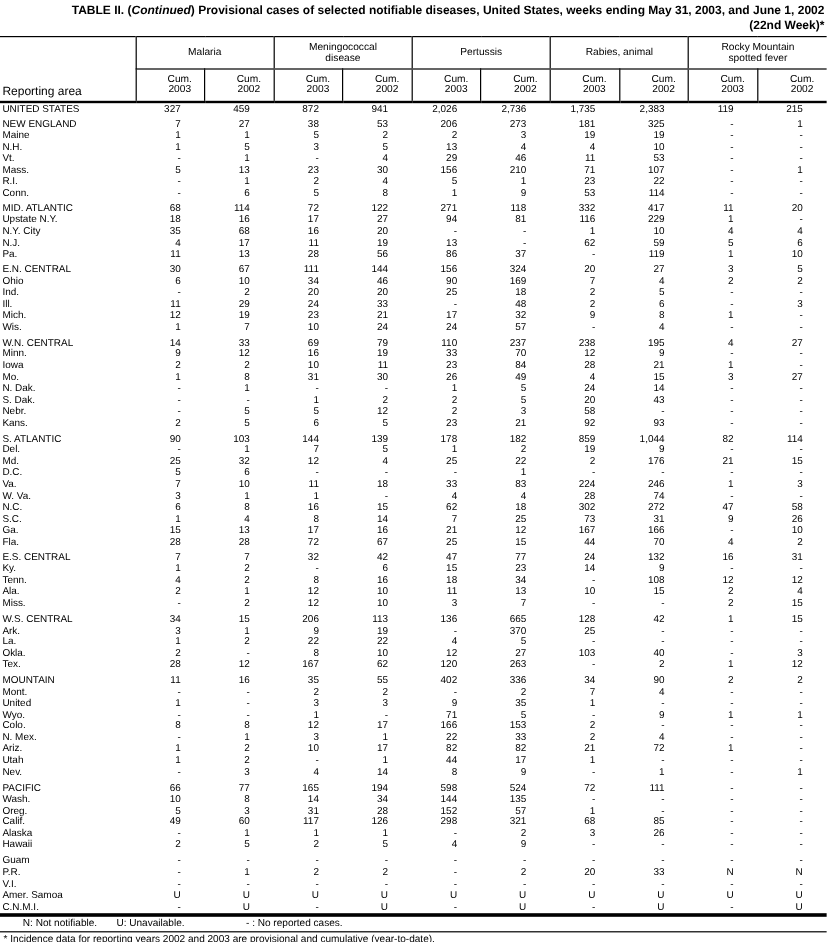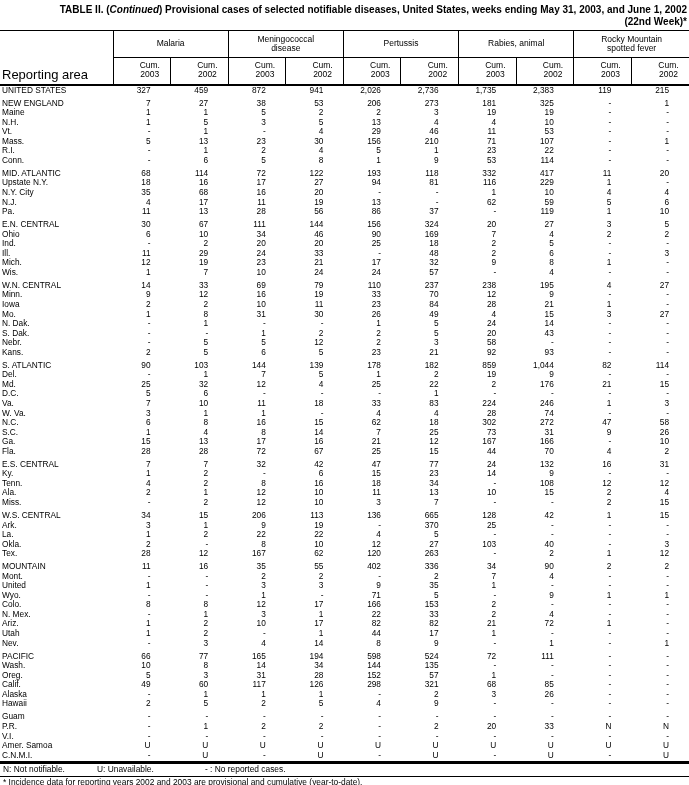--- a/index.html
+++ b/index.html
@@ -19,21 +19,21 @@
     border-collapse:collapse;table-layout:fixed;width:689px;
     margin-top:3px;border-top:1px solid #000;
   }
   col.c-area{width:113px;}
   col.c-num{width:57.6px;}
 
   thead th{font-weight:normal;padding:0;}
   .grp-row{height:27px;}
   th.area-h{
     text-align:left;vertical-align:bottom;
-    font-size:13px;padding:0 0 2px 2px;
+    font-size:10px;padding:0 0 2px 2px;
     border-bottom:2px solid #000;
   }
   th.grp{
     text-align:center;vertical-align:middle;
     font-size:8.5px;line-height:9.5px;
     border-left:1.5px solid #000;border-bottom:1px solid #000;margin-top:42px;
   }
   th.grp div:empty{display:none;}
   .cum-row{height:27px;}
   th.cum{
@@ -53,21 +53,21 @@
   td.area{text-align:left;padding-left:2px;}
   td.val{text-align:right;padding-right:20px;}
   tr.spacer{height:3.5px;}
   tr.spacer td{height:3.5px;line-height:3.5px;font-size:1px;}
 
   .bottom-rule{width:689px;height:2.5px;background:#000;margin-top:1px;}
   .legend-line{
     font-size:8.4px;line-height:9px;padding:1.5px 0 1.5px 3px;
     border-bottom:1px solid #000;width:686px;
   }
-  .legend-line .seg1{display:inline-block;width:94px;}
+  .legend-line .seg1{display:inline-block;width:94px;text-align:center;}
   .legend-line .seg2{display:inline-block;width:108px;}
   .legend-line .seg3{display:inline-block;}
   .note-line{font-size:8.4px;line-height:9.5px;padding:1.5px 0 0 3px;}
 </style>
 </head>
 <body>
 
 <div class="page">
 
   <div class="title">
@@ -266,21 +266,21 @@
         </tr>
         <tr class="spacer">
           <td colspan="11"></td>
         </tr>
         <tr class="data-row">
           <td class="area">MID. ATLANTIC</td>
           <td class="val">68</td>
           <td class="val">114</td>
           <td class="val">72</td>
           <td class="val">122</td>
-          <td class="val">193</td>
+          <td class="val">271</td>
           <td class="val">118</td>
           <td class="val">332</td>
           <td class="val">417</td>
           <td class="val">11</td>
           <td class="val">20</td>
         </tr>
         <tr class="data-row">
           <td class="area">Upstate N.Y.</td>
           <td class="val">18</td>
           <td class="val">16</td>

